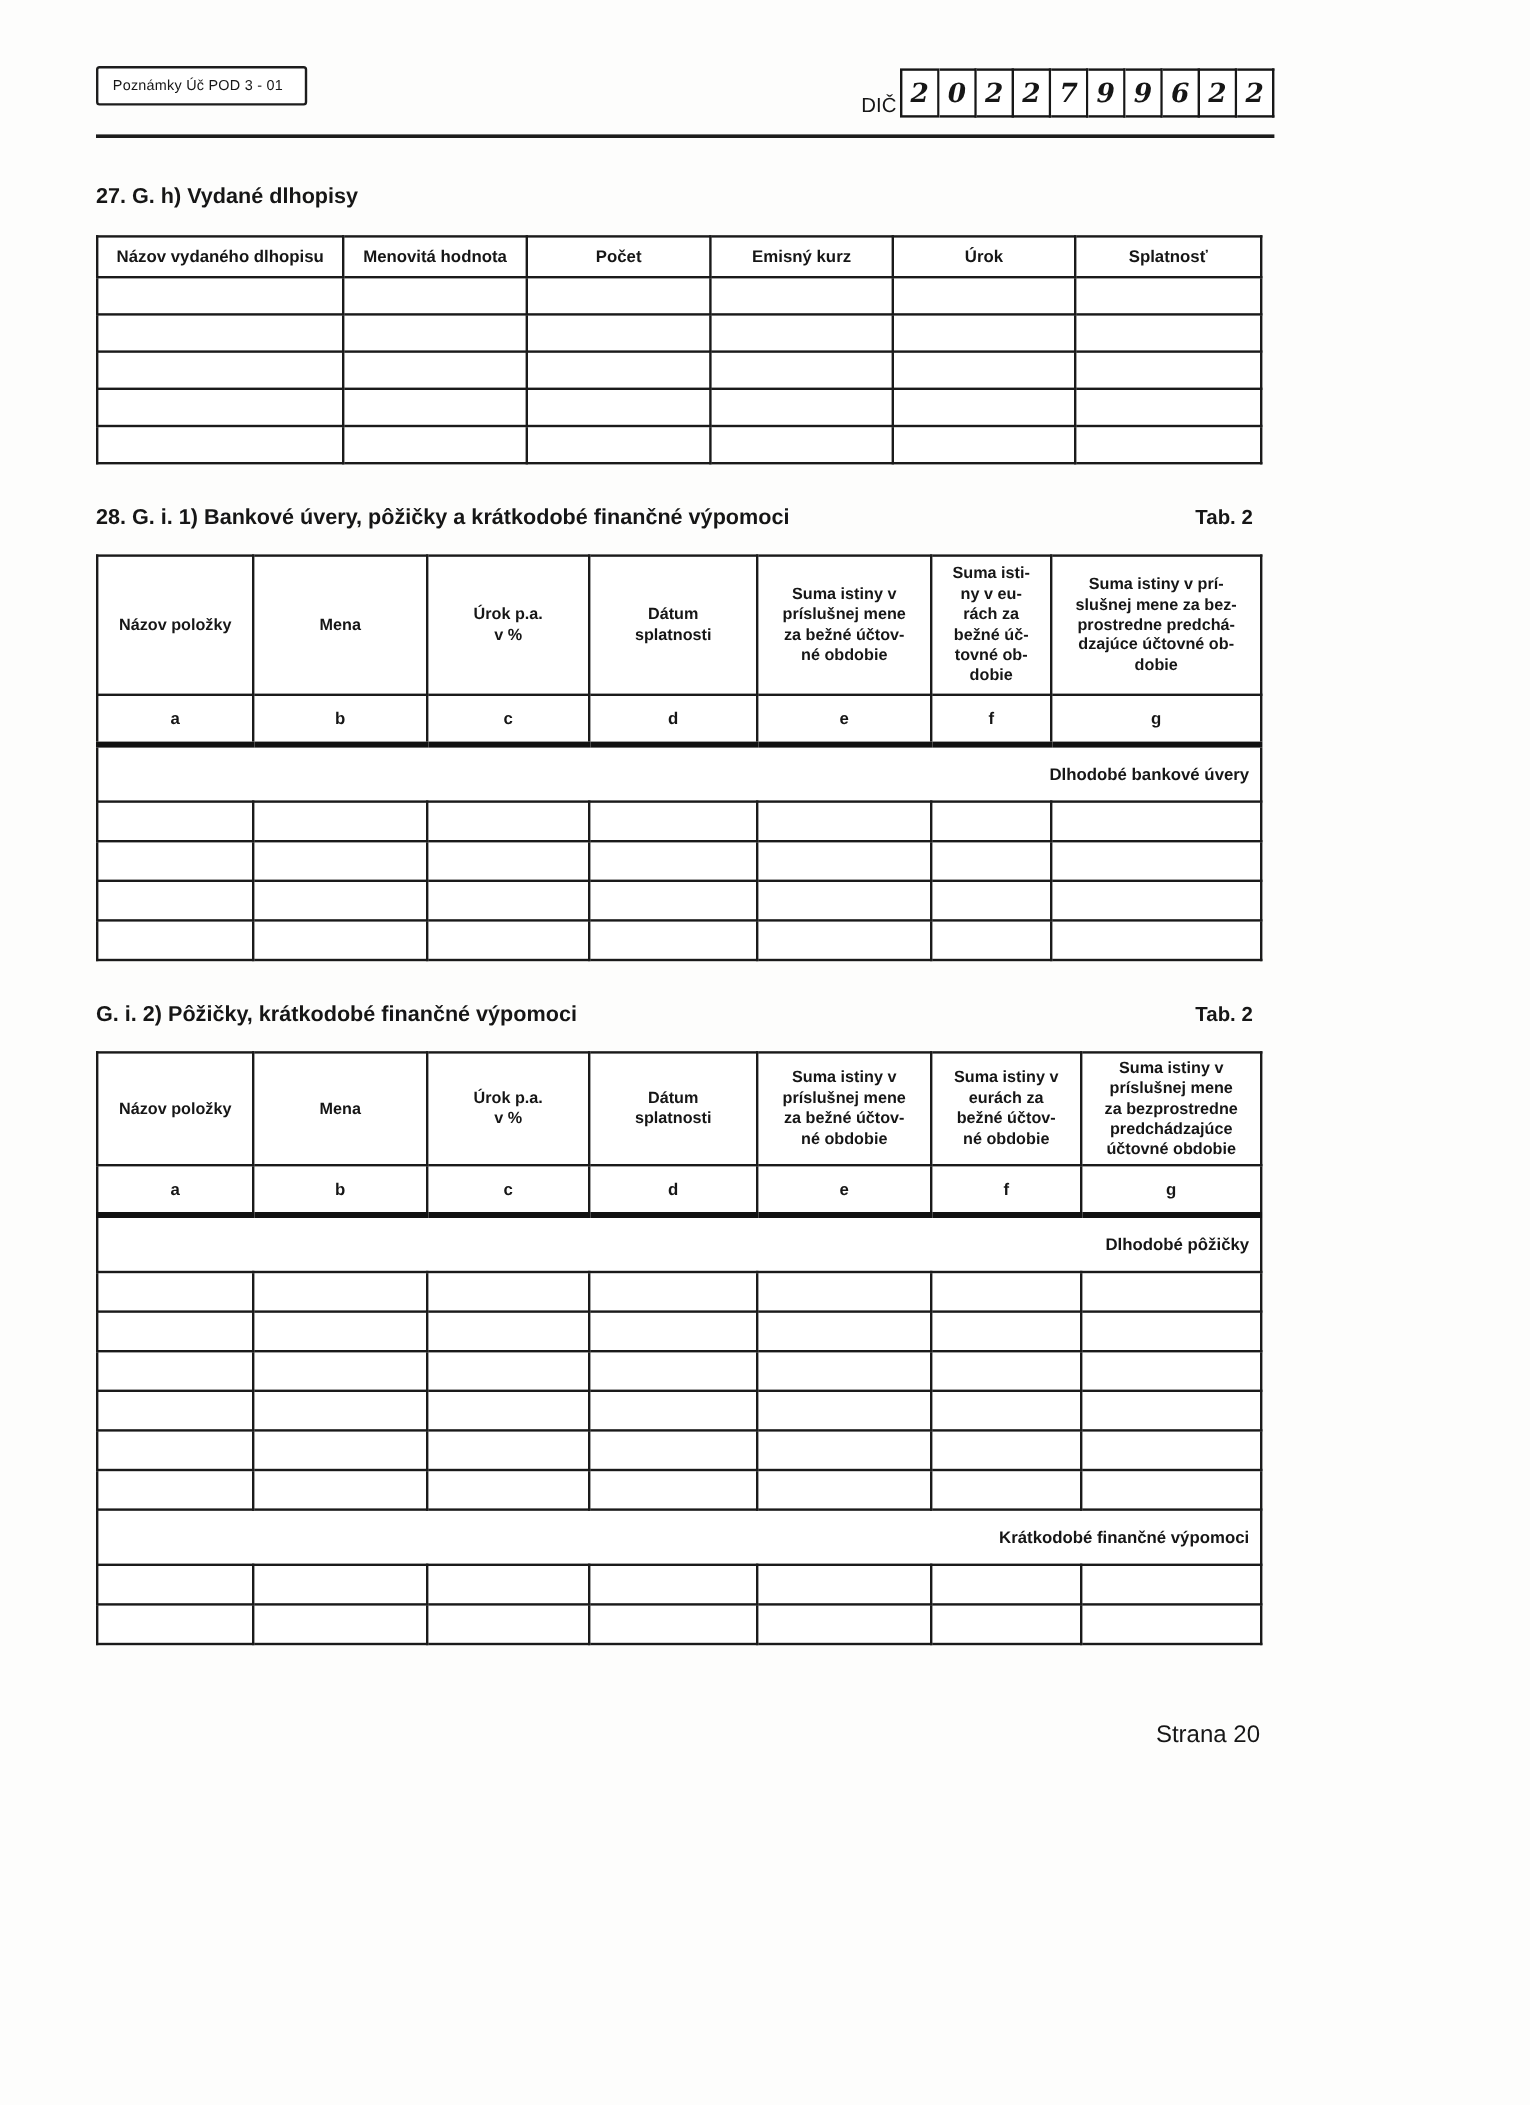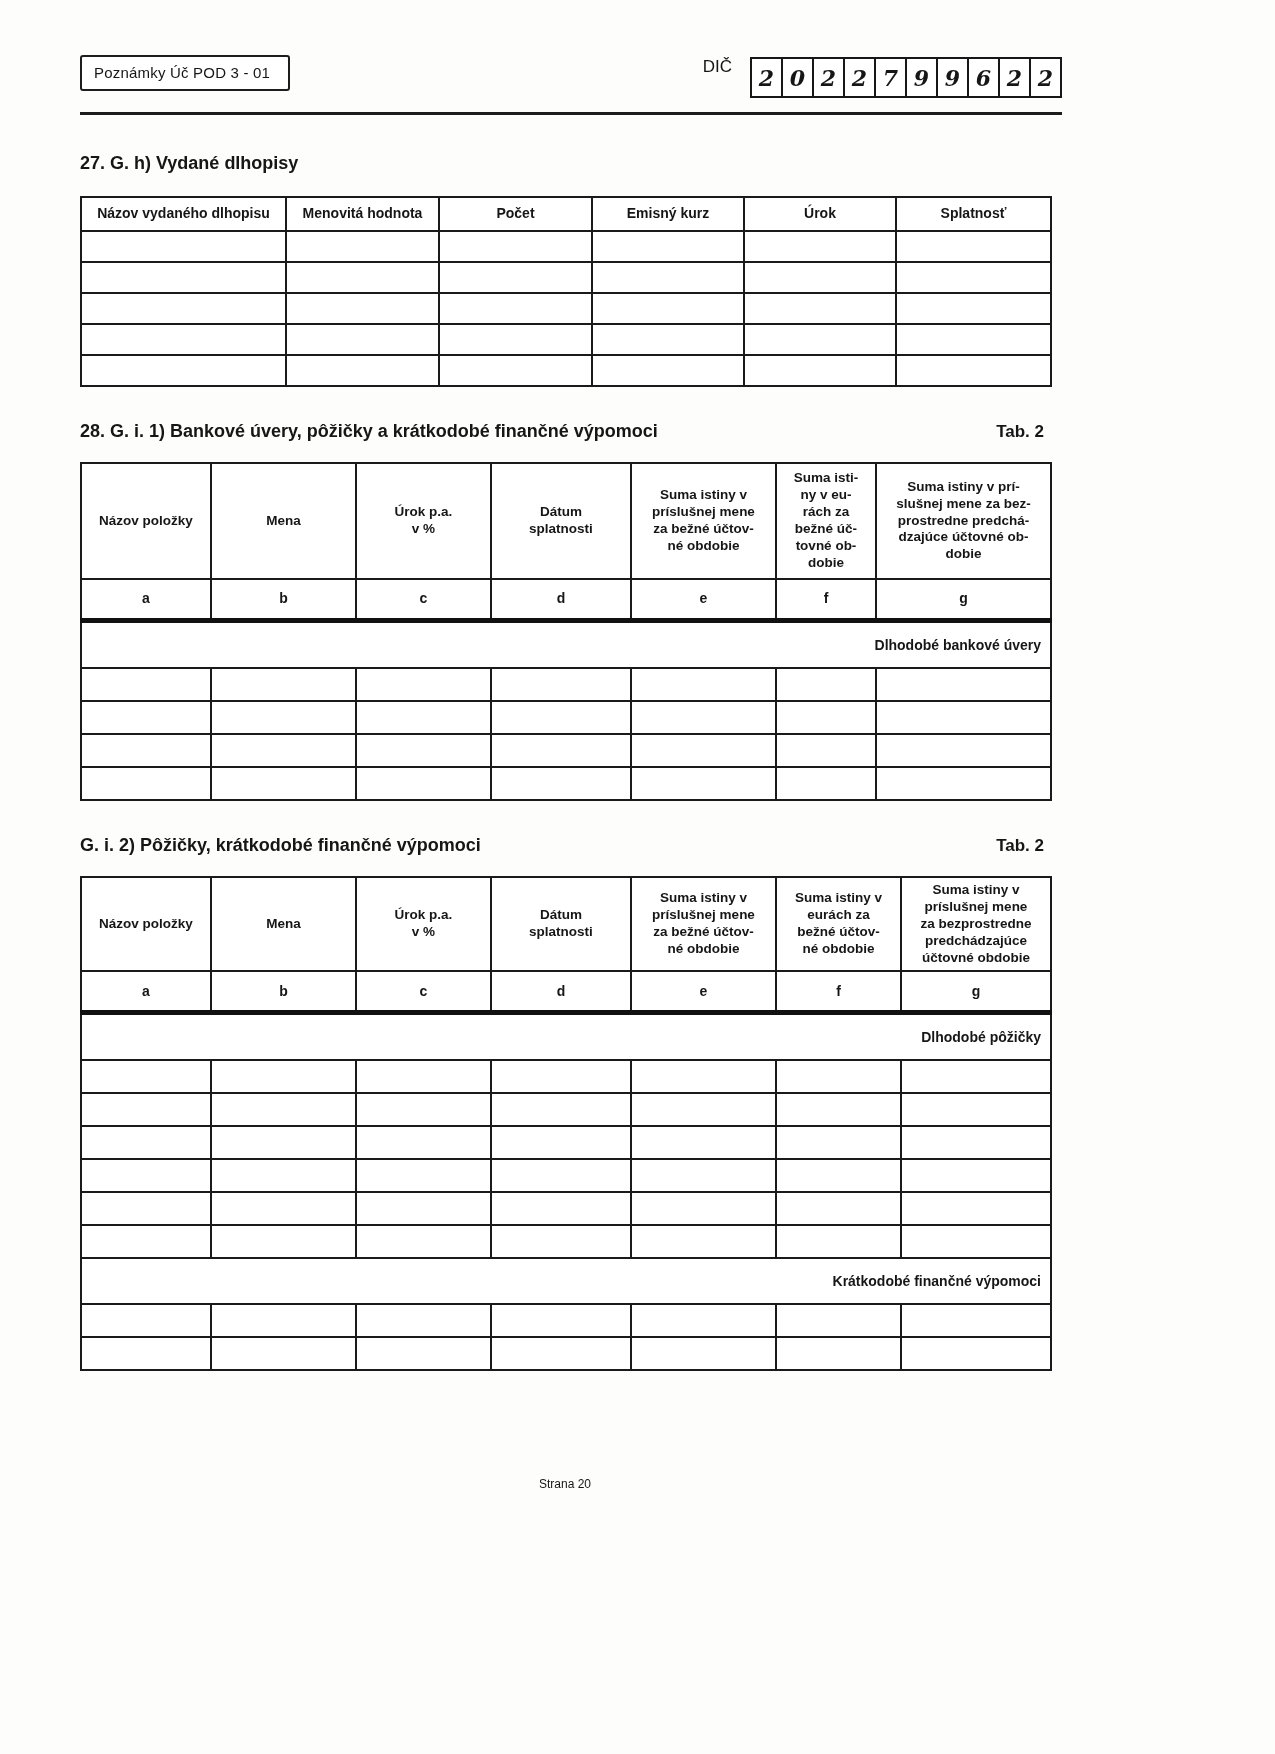--- a/index.html
+++ b/index.html
@@ -22,28 +22,28 @@
   
   .header-row {
     display: flex;
     justify-content: space-between;
     align-items: flex-start;
   }
   .form-title-box {
     border: 2px solid #1d1d1d;
     border-radius: 3px;
     padding: 7px 18px 8px 12px;
-    font-size: 15px;
+    font-size: 12px;
     letter-spacing: 0.2px;
     background: #fff;
   }
   .dic-area {
     display: flex;
-    align-items: flex-start;
-    gap: 18px;
+    align-items: flex-end;
+    gap: 3px;
     padding-top: 2px;
   }
   .dic-label { font-size: 17px; }
   .dic-boxes { display: flex; }
   .dic-cell {
     width: 29px;
     height: 37px;
     border: 2px solid #171717;
     border-left: none;
     display: flex;
@@ -119,23 +119,23 @@
     text-align: right;
     vertical-align: middle;
     padding: 6px 9px;
     height: 32px;
   }
   .fin-table tbody tr.empty-row { height: 33px; }
 
   
   .footer {
     width: 970px;
-    margin-top: 106px;
-    text-align: center;
-    font-size: 12px;
+    margin-top: 64px;
+    text-align: right;
+    font-size: 20px;
     padding-right: 4px;
   }
 </style>
 </head>
 <body>
 
 <div class="content">
 
   <div class="header-row">
     <div class="form-title-box">

